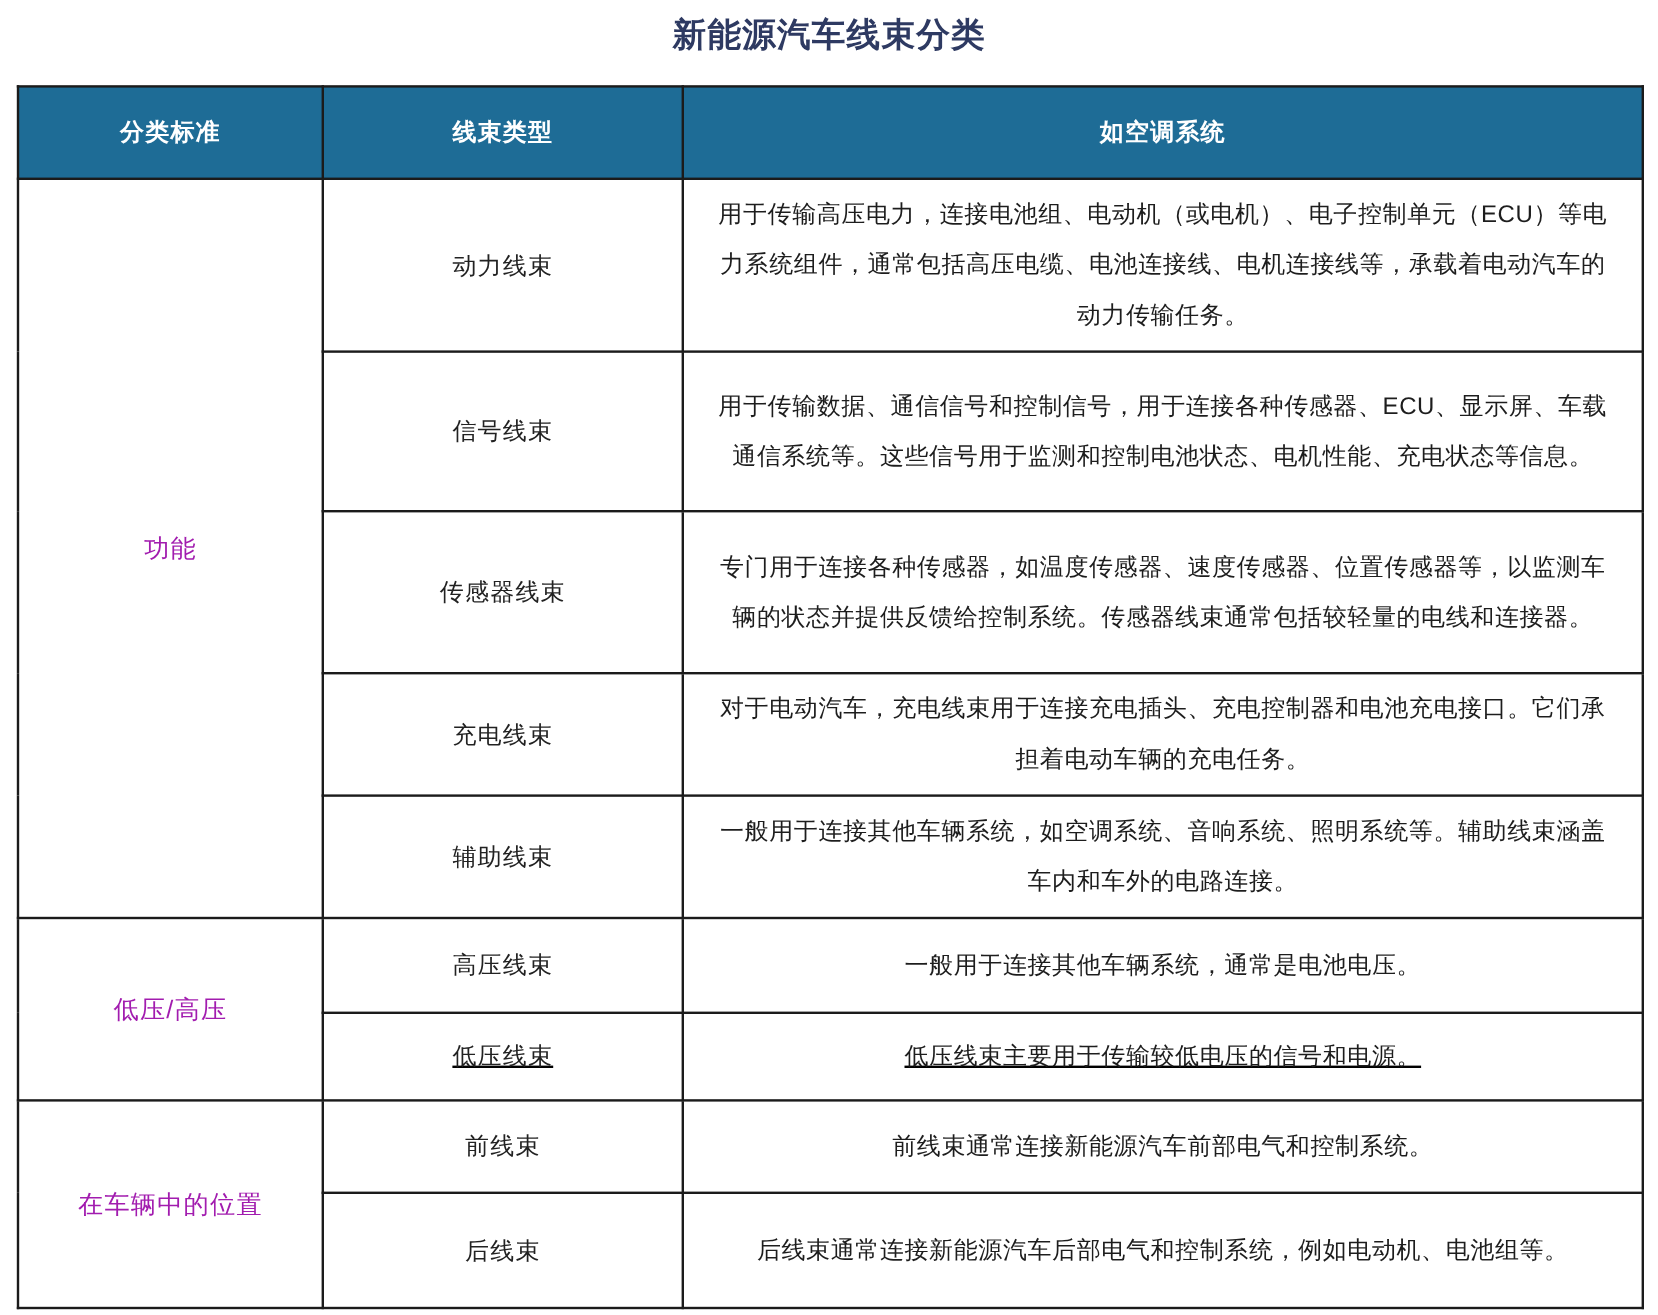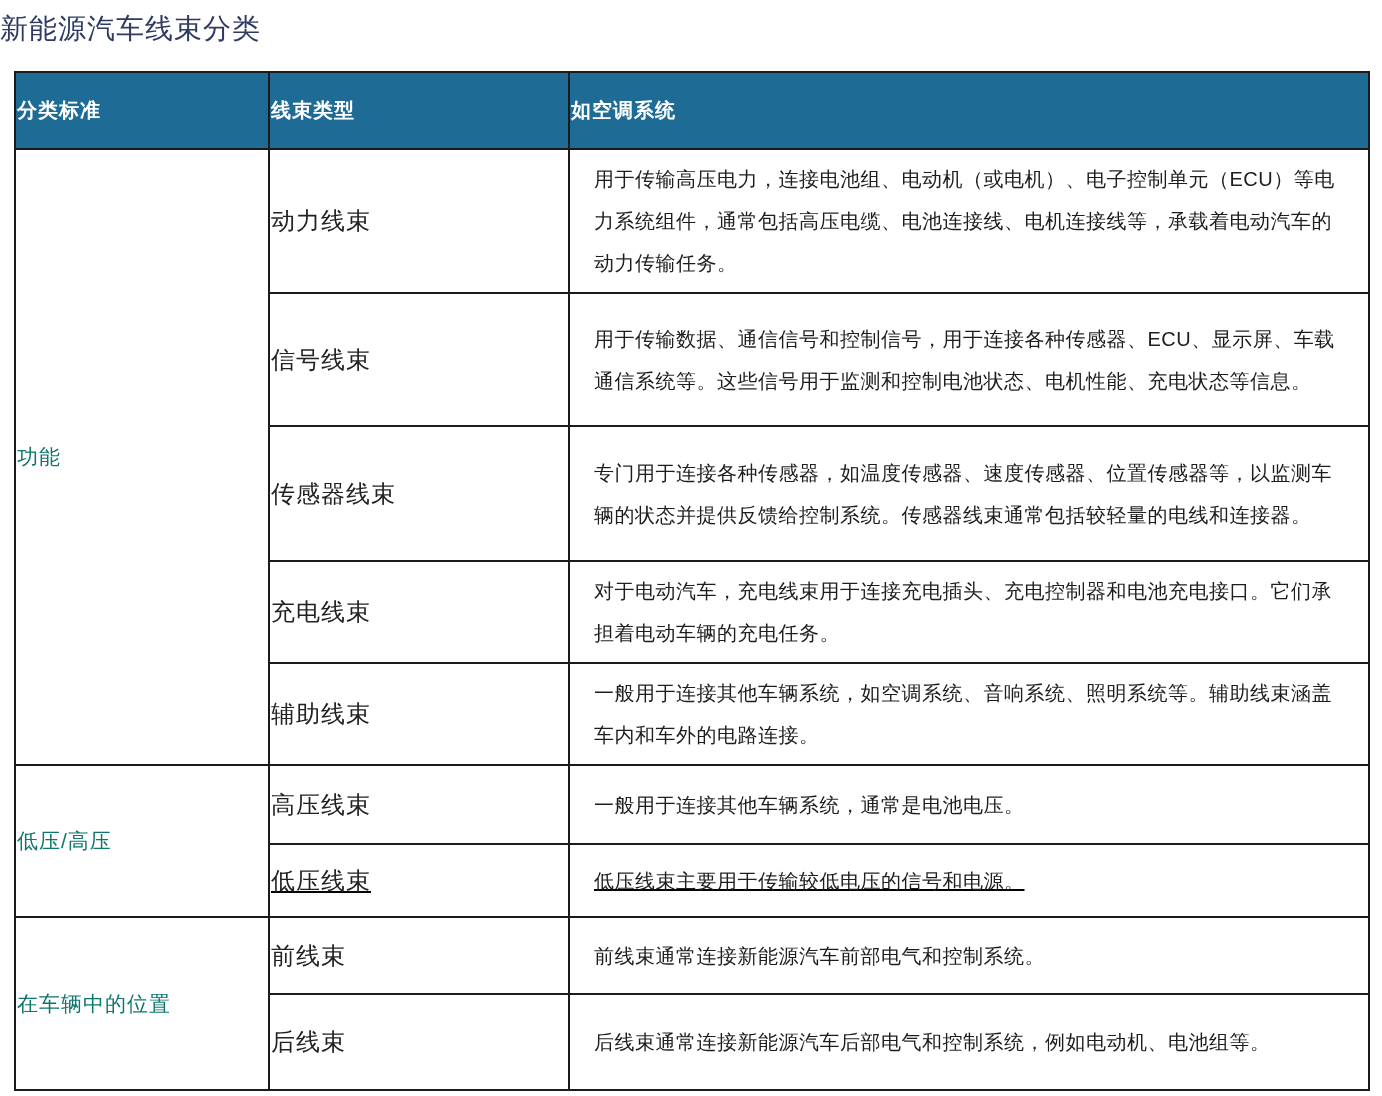--- a/index.html
+++ b/index.html
@@ -10,58 +10,58 @@
     height: 1096px;
     font-family: "Liberation Sans", "DejaVu Sans", sans-serif;
   }
   .page {
     width: 1382px;
     height: 1096px;
     overflow: hidden;
     box-sizing: border-box;
   }
   .page-title {
-    text-align: left;
+    text-align: center;
     font-size: 28px;
-    font-weight: normal;
+    font-weight: bold;
     color: var(--title-color, #2e3a62);
     margin: 10px 0 0 0;
     letter-spacing: 1px;
   }
   table.harness-table {
     border-collapse: collapse;
     table-layout: fixed;
     width: 1354px;
     margin: 23px 14px 0 14px;
   }
   table.harness-table th,
   table.harness-table td {
     border: 2px solid var(--border-color, #1b1b1b);
-    text-align: left;
+    text-align: center;
     vertical-align: middle;
     box-sizing: border-box;
   }
   table.harness-table th {
     background: var(--header-bg, #1e6c96);
     color: var(--header-text, #ffffff);
     font-size: 20px;
     font-weight: bold;
     height: 77px;
     letter-spacing: 1px;
   }
   col.c1 { width: 254px; }
   col.c2 { width: 300px; }
   col.c3 { width: 800px; }
   td.category-cell {
     font-size: 21px;
-    color: #0f766e;
+    color: #a21caf;
     letter-spacing: 1px;
   }
   td.type-cell {
-    font-size: 24px;
+    font-size: 20px;
     color: #222222;
     letter-spacing: 1px;
   }
   td.application-cell {
     font-size: 20px;
     color: #1d1d1d;
     line-height: 2.1;
     padding: 8px 24px;
     letter-spacing: 0.5px;
   }

